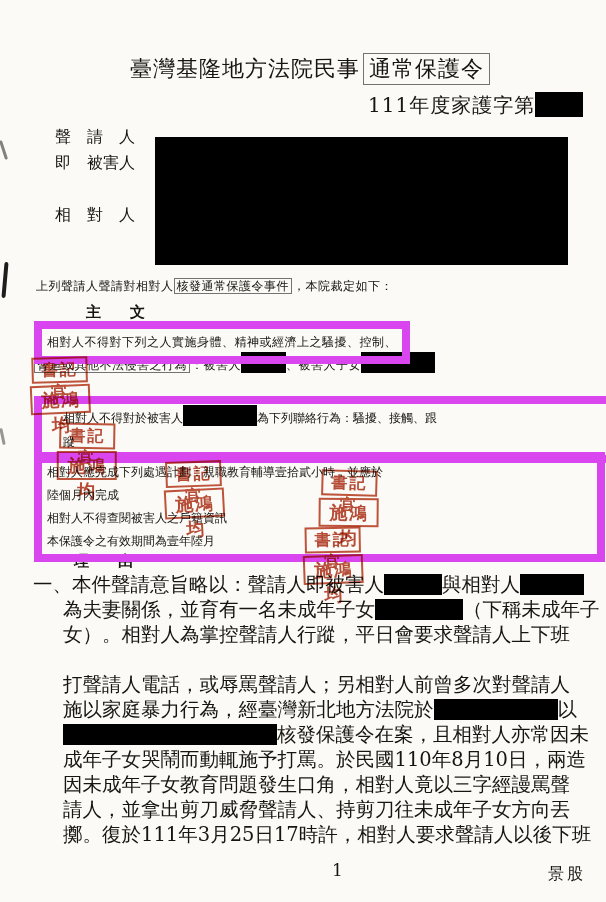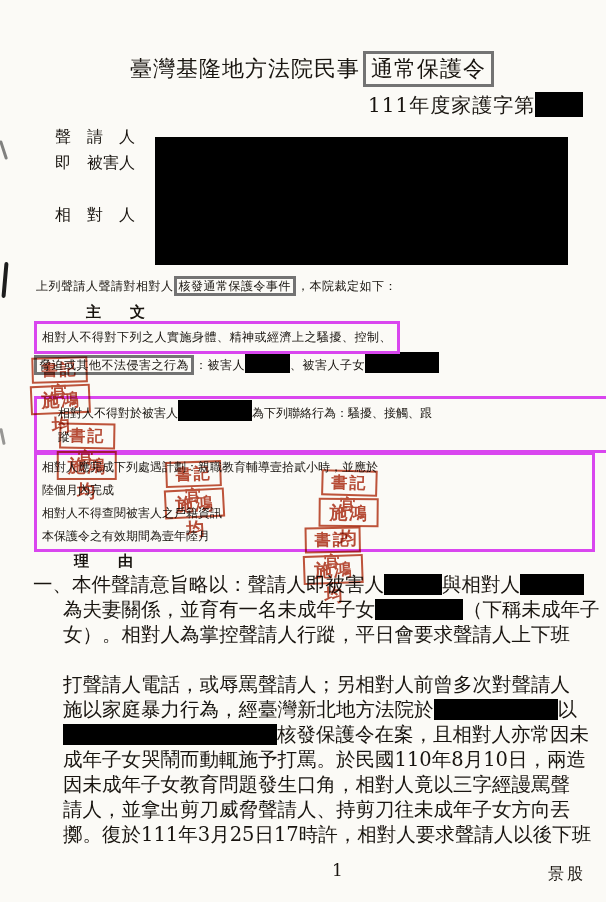--- a/index.html
+++ b/index.html
@@ -12,22 +12,22 @@
   .abs{position:absolute;white-space:nowrap;}
   
   .title{font-size:22px;letter-spacing:1px;z-index:1;}
   .caseline{font-size:20px;letter-spacing:1px;z-index:1;}
   .party{font-size:16px;letter-spacing:0;z-index:1;}
   .heading{font-size:15px;letter-spacing:7px;font-weight:bold;z-index:1;}
   .mtext{font-size:12px;letter-spacing:0.5px;line-height:23px;z-index:1;}
   .btext{font-size:19.5px;letter-spacing:0;line-height:24px;z-index:1;}
   .footer{font-size:17px;z-index:1;}
   
-  .redbox{border:3px solid #d946ef;z-index:3;}
-  .inlinebox{border:3px solid #737373;padding:0 2px;margin-right:1px;}
+  .redbox{border:8px solid #d946ef;z-index:3;}
+  .inlinebox{border:1px solid #737373;padding:0 2px;margin-right:1px;}
   .blockbox{display:inline-block;background:transparent;}
   
   .redact{background:#000;z-index:2;}
   .iredact{display:inline-block;background:#000;height:21px;vertical-align:-4px;z-index:2;}
   
   .stamp{position:absolute;color:#b5432d;z-index:5;mix-blend-mode:multiply;opacity:.95;}
   .stamp-role{display:block;width:52px;height:22px;border:2px solid #bd4b31;
     font-size:16px;font-weight:bold;letter-spacing:2px;text-align:center;line-height:22px;}
   .stamp-name{display:block;width:56px;height:25px;border:2px solid #bd4b31;
     font-size:18px;font-weight:bold;letter-spacing:1px;text-align:center;line-height:25px;

